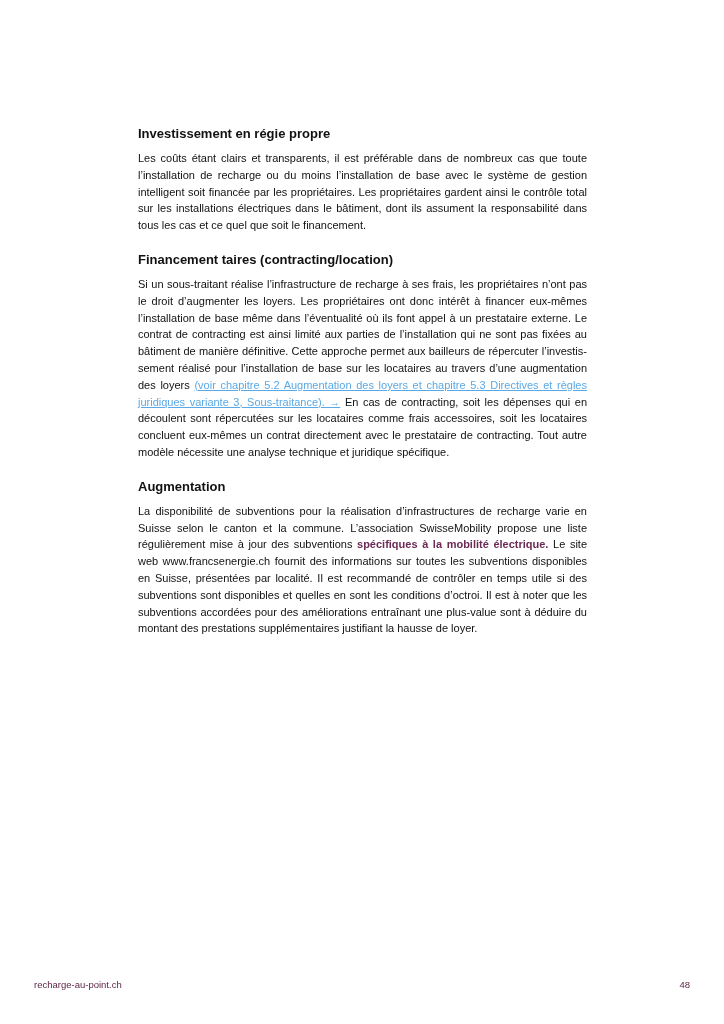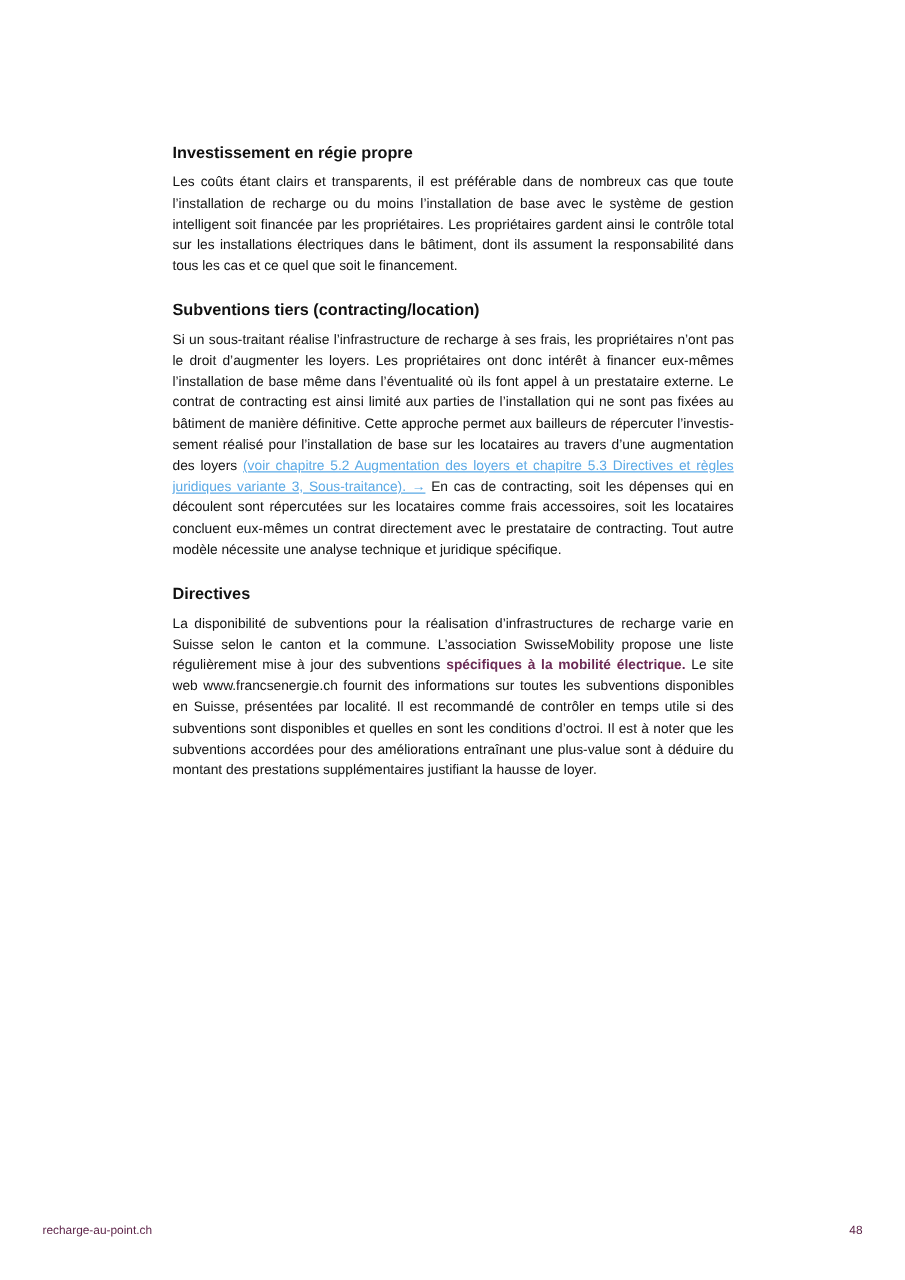--- a/index.html
+++ b/index.html
@@ -1,40 +1,40 @@
 <!DOCTYPE html>
 <html><head>
 <meta charset="utf-8">
 <style>
   html, body { margin: 0; padding: 0; background: #ffffff; }
   body { width: 724px; height: 1024px; position: relative; overflow: hidden;
          font-family: "Liberation Sans", sans-serif; color: #111111; }
-  .content { position: absolute; left: 138px; top: 113px; width: 449px; }
+  .content { position: absolute; left: 138px; top: 125px; width: 449px; }
   .heading { font-weight: bold; font-size: 13px; line-height: 17px; margin: 0 0 8px 0; }
   .para { font-size: 11px; line-height: 16.8px; text-align: justify; margin: 0 0 17px 0;
           hyphens: manual; }
   .link { color: #5aa9e6; text-decoration: underline; margin-top: 41px; }
   .accent { color: #6b2a55; font-weight: bold; }
   .footer-left { position: absolute; left: 34px; top: 979px; font-size: 9.5px; color: #5a1f45; text-align: center; }
   .footer-right { position: absolute; right: 34px; top: 979px; font-size: 9.5px; color: #5a1f45; }
 </style>
 </head>
 <body>
 
 <div class="content">
   <div>
     <div class="heading">Investissement en régie propre</div>
     <p class="para">Les coûts étant clairs et transparents, il est préférable dans de nombreux cas que toute l’installation de recharge ou du moins l’installation de base avec le système de gestion intelligent soit financée par les propriétaires. Les proprié­taires gardent ainsi le contrôle total sur les installations électriques dans le bâtiment, dont ils assument la responsabilité dans tous les cas et ce quel que soit le financement.</p>
   </div>
 
   <div>
-    <div class="heading">Subventions tiers (contracting/location)</div>
+    <div class="heading">Financement taires (contracting/location)</div>
     <p class="para"><span>Si un sous-traitant réalise l’infrastructure de recharge à ses frais, les proprié­taires n’ont pas le droit d’augmenter les loyers. Les propriétaires ont donc intérêt à financer eux-mêmes l’installation de base même dans l’éventualité où ils font appel à un  prestataire externe. Le contrat de contracting est ainsi limité aux parties de l’installation qui ne sont pas fixées au bâtiment de ma­nière définitive. Cette approche permet aux bailleurs de répercuter l’investis­sement réalisé pour l’installation de base sur les locataires au travers d’une augmentation des loyers </span><a class="link">(voir chapitre 5.2 Augmentation des loyers et cha­pitre 5.3 Directives et règles juridiques variante 3, Sous-traitance). →</a><span> En cas de contracting, soit les dépenses qui en découlent sont répercutées sur les locataires comme frais accessoires, soit les locataires concluent eux-mêmes un contrat directement avec le prestataire de contracting. Tout autre modèle nécessite une analyse technique et juridique spécifique.</span></p>
   </div>
 
   <div>
-    <div class="heading">Directives</div>
+    <div class="heading">Augmentation</div>
     <p class="para"><span>La disponibilité de subventions pour la réalisation d’infrastructures de re­charge varie en Suisse selon le canton et la commune. L’association Swiss­eMobility propose une liste régulièrement mise à jour des subventions </span><a class="accent">spé­cifiques à la mobilité électrique.</a><span> Le site web www.francsenergie.ch fournit des informations sur toutes les subventions disponibles en Suisse, présen­tées par localité. Il est recommandé de contrôler en temps utile si des sub­ventions sont disponibles et quelles en sont les conditions d’octroi. Il est à noter que les subventions accordées pour des améliorations entraînant une plus-value sont à déduire du montant des prestations supplémentaires justi­fiant la hausse de loyer.</span></p>
   </div>
 </div>
 
 <div class="footer-left">recharge-au-point.ch</div>
 <div class="footer-right">48</div>
 
 </body></html>

